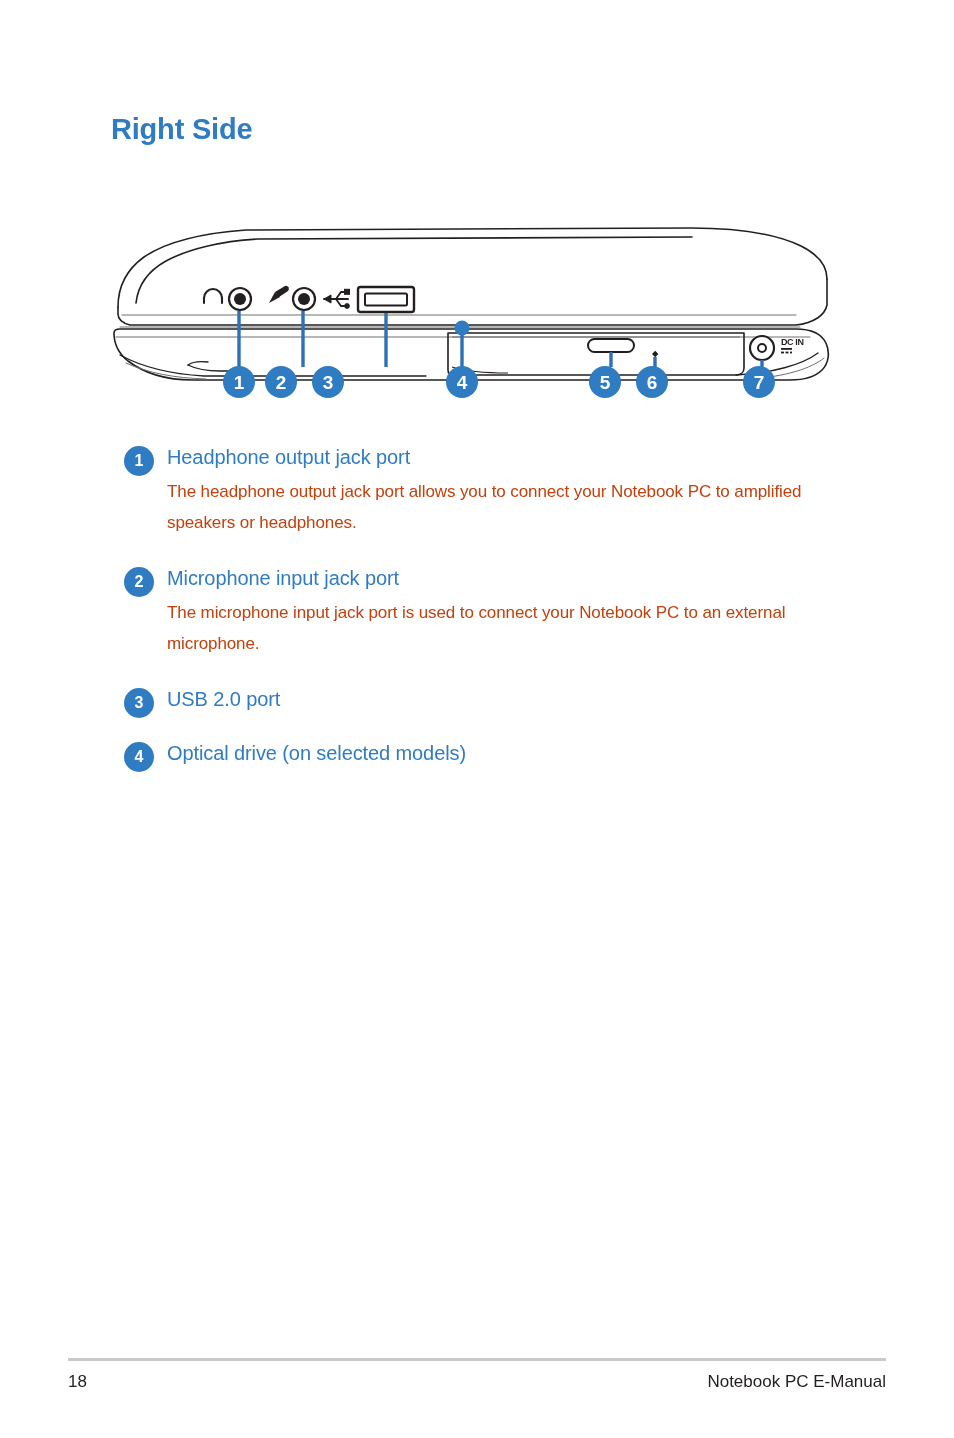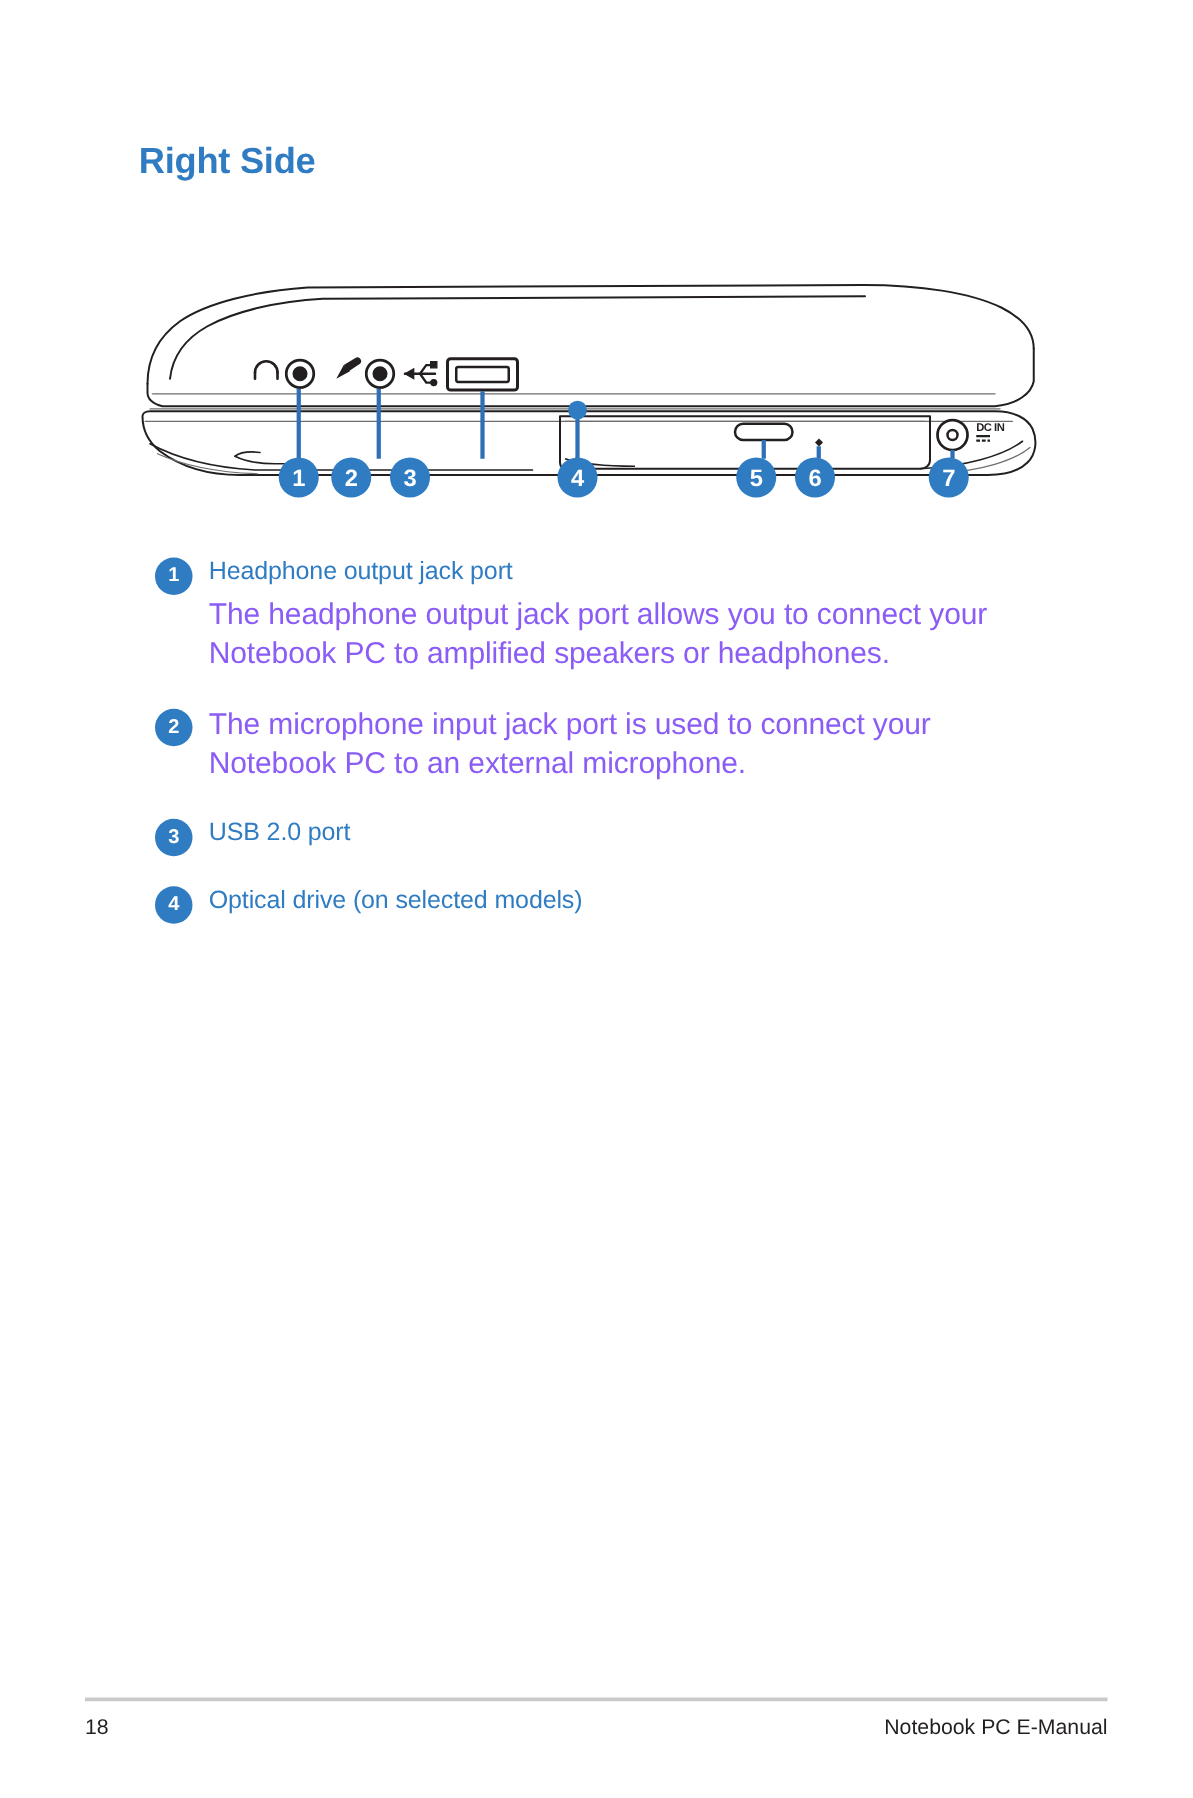--- a/index.html
+++ b/index.html
@@ -77,23 +77,23 @@
   }
   .feature-title {
     font-size: 20px;
     font-weight: normal;
     color: #2f7cc2;
     line-height: 28px;
     margin: 0 0 5px 0;
     letter-spacing: -0.1px;
   }
   .feature-body {
-    font-size: 24px;
+    font-size: 17px;
     line-height: 31px;
-    color: #8b5cf6;
+    color: #c2410c;
     margin: 0;
     letter-spacing: -0.1px;
   }
 
   
   .footer-rule {
     position: absolute;
     left: 68px;
     top: 1358px;
     width: 818px;
@@ -261,20 +261,21 @@
   <div class="features">
 
     <div class="feature">
       <div class="feature-badge">1</div>
       <div class="feature-title">Headphone output jack port</div>
       <div class="feature-body">The headphone output jack port allows you to connect your Notebook PC to amplified speakers or headphones.</div>
     </div>
 
     <div class="feature">
       <div class="feature-badge">2</div>
+      <div class="feature-title">Microphone input jack port</div>
       <div class="feature-body">The microphone input jack port is used to connect your Notebook PC to an external microphone.</div>
     </div>
 
     <div class="feature">
       <div class="feature-badge">3</div>
       <div class="feature-title">USB 2.0 port</div>
     </div>
 
     <div class="feature">
       <div class="feature-badge">4</div>

